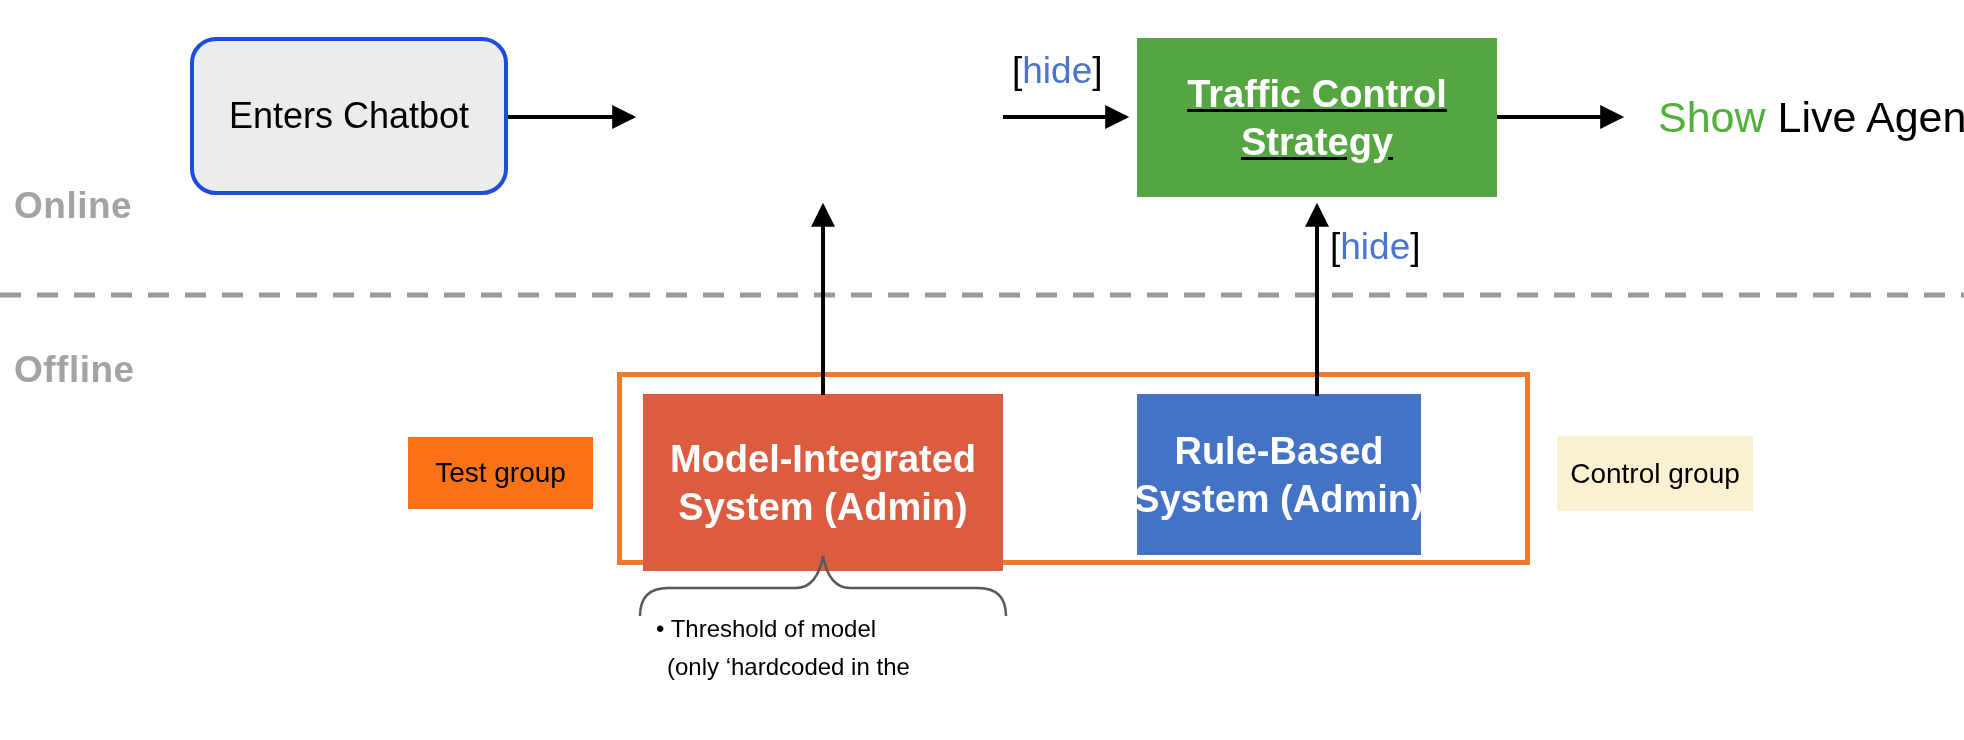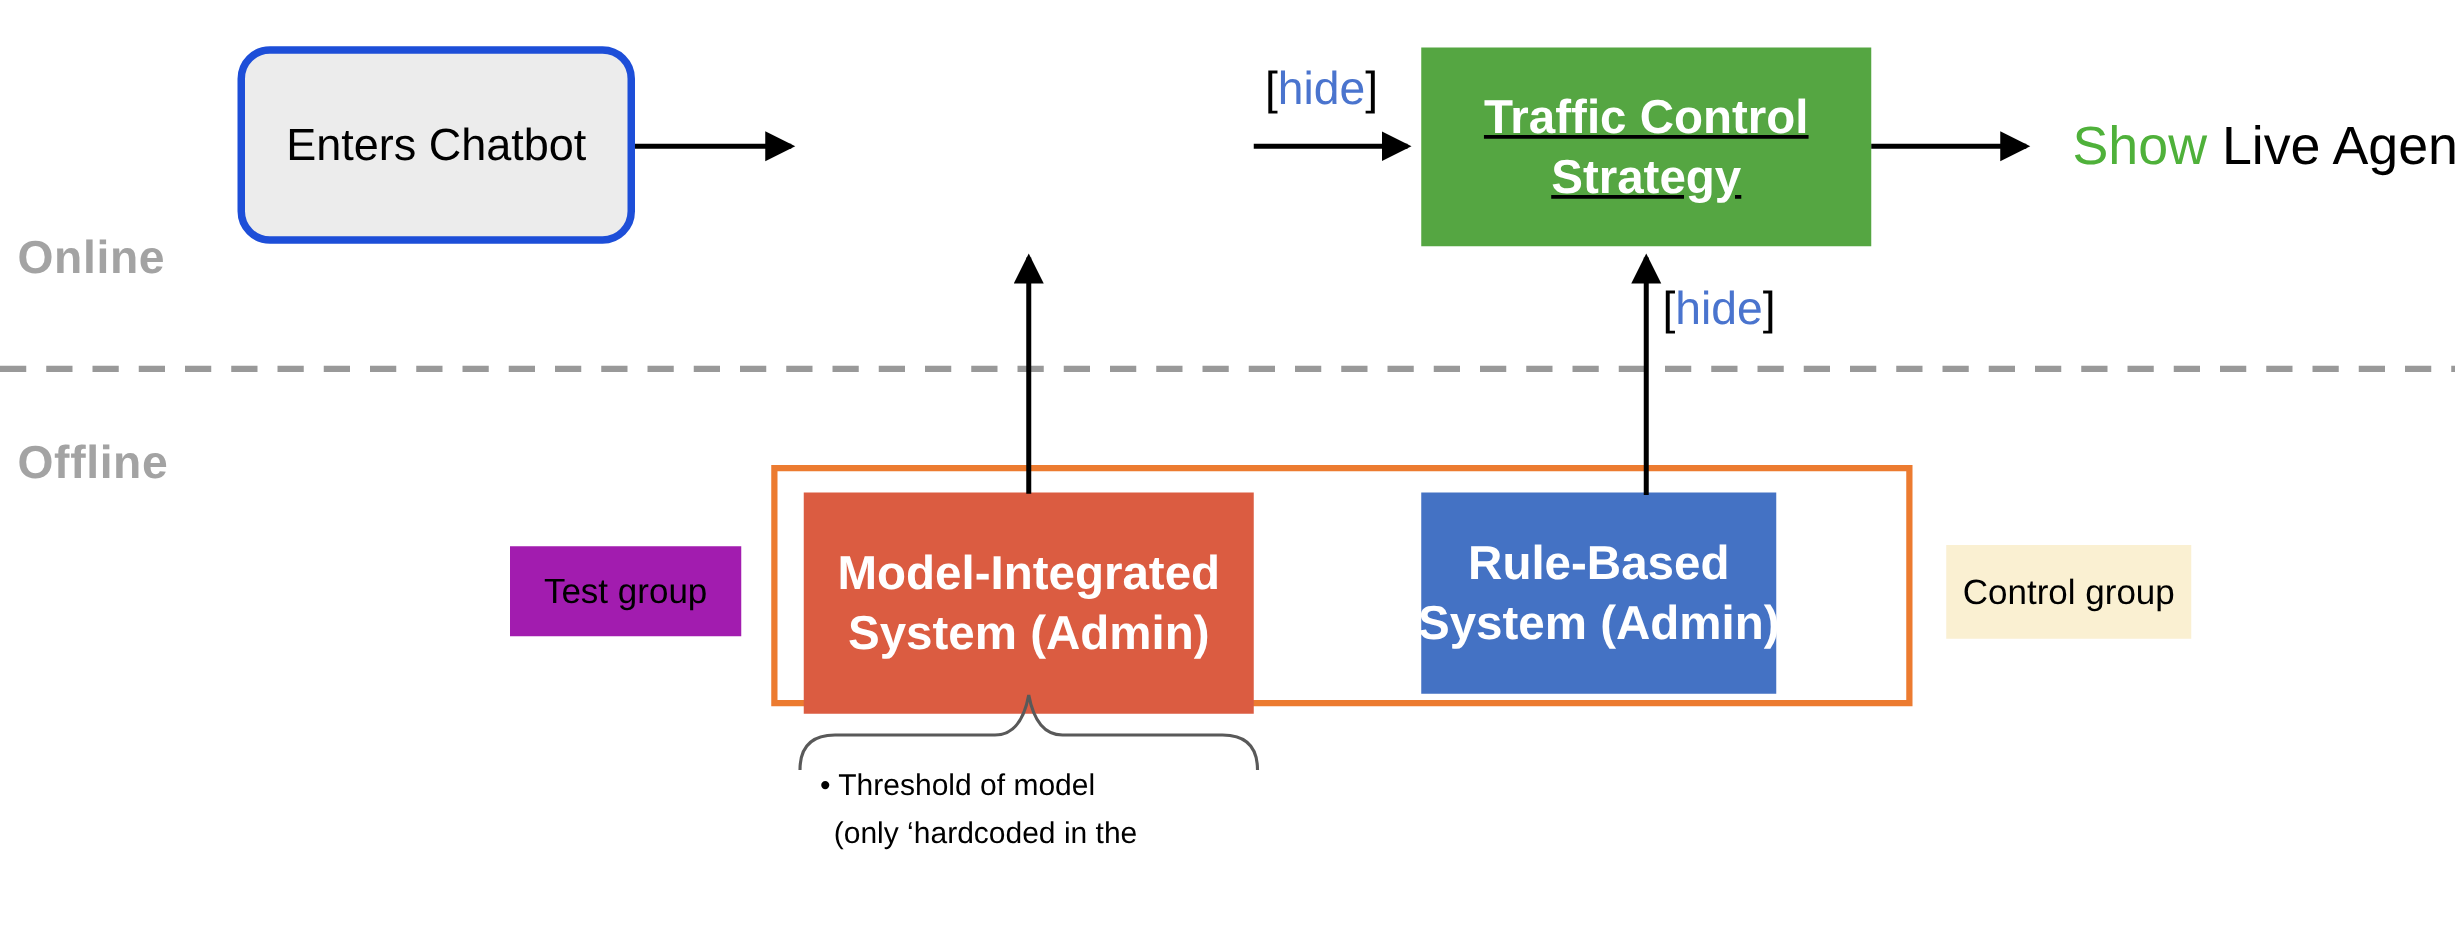--- a/index.html
+++ b/index.html
@@ -30,21 +30,21 @@
     text-align: center;
   }
   .node .ln {
     font-size: 38px;
     font-weight: bold;
     color: #ffffff;
     line-height: 48px;
     white-space: nowrap;
   }
   .start-node {
-    border: 6px solid #1d4ed8;
+    border: 4px solid #1d4ed8;
     border-radius: 26px;
     background: #ececec;
     display: flex;
     align-items: center;
     justify-content: center;
   }
   .start-node .ln0 {
     font-size: 36px;
     color: #000000;
     white-space: nowrap;
@@ -152,21 +152,21 @@
   <div class="abs node" style="left: 643px; top: 394px; width: 360px; height: 177px; background-color: rgb(219, 92, 65);">
     <div class="ln">Model-Integrated</div>
     <div class="ln">System (Admin)</div>
   </div>
 
   <div class="abs node" style="left: 1137px; top: 394px; width: 284px; height: 161px; background-color: rgb(68, 114, 196);">
     <div class="ln">Rule-Based</div>
     <div class="ln">System (Admin)</div>
   </div>
 
-  <div class="abs group-tag" style="left: 408px; top: 437px; width: 185px; height: 72px; background-color: #a21caf;">
+  <div class="abs group-tag" style="left: 408px; top: 437px; width: 185px; height: 72px; background-color: #f97316;">
     <span>Test group</span>
   </div>
   <div class="abs group-tag" style="left: 1557px; top: 436px; width: 196px; height: 75px; background-color: rgb(250, 240, 210);">
     <span>Control group</span>
   </div>
 
   <div class="abs annotation" style="left:648px; top:610px;">
     <div class="a-line l1">• Threshold of model</div>
     <div class="a-line l2">(only ‘hardcoded in the</div>
   </div>

